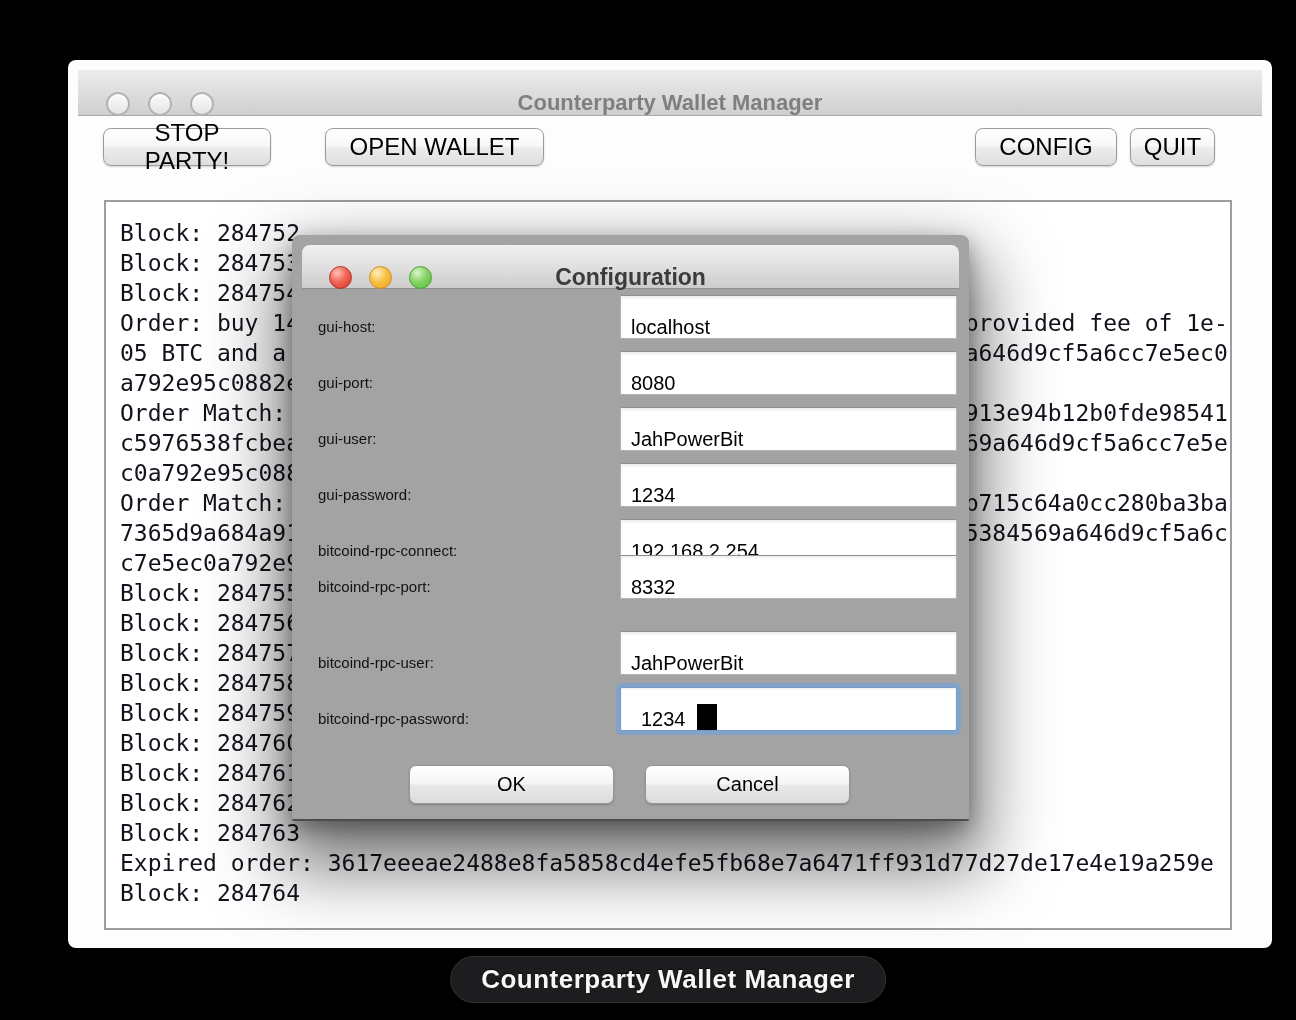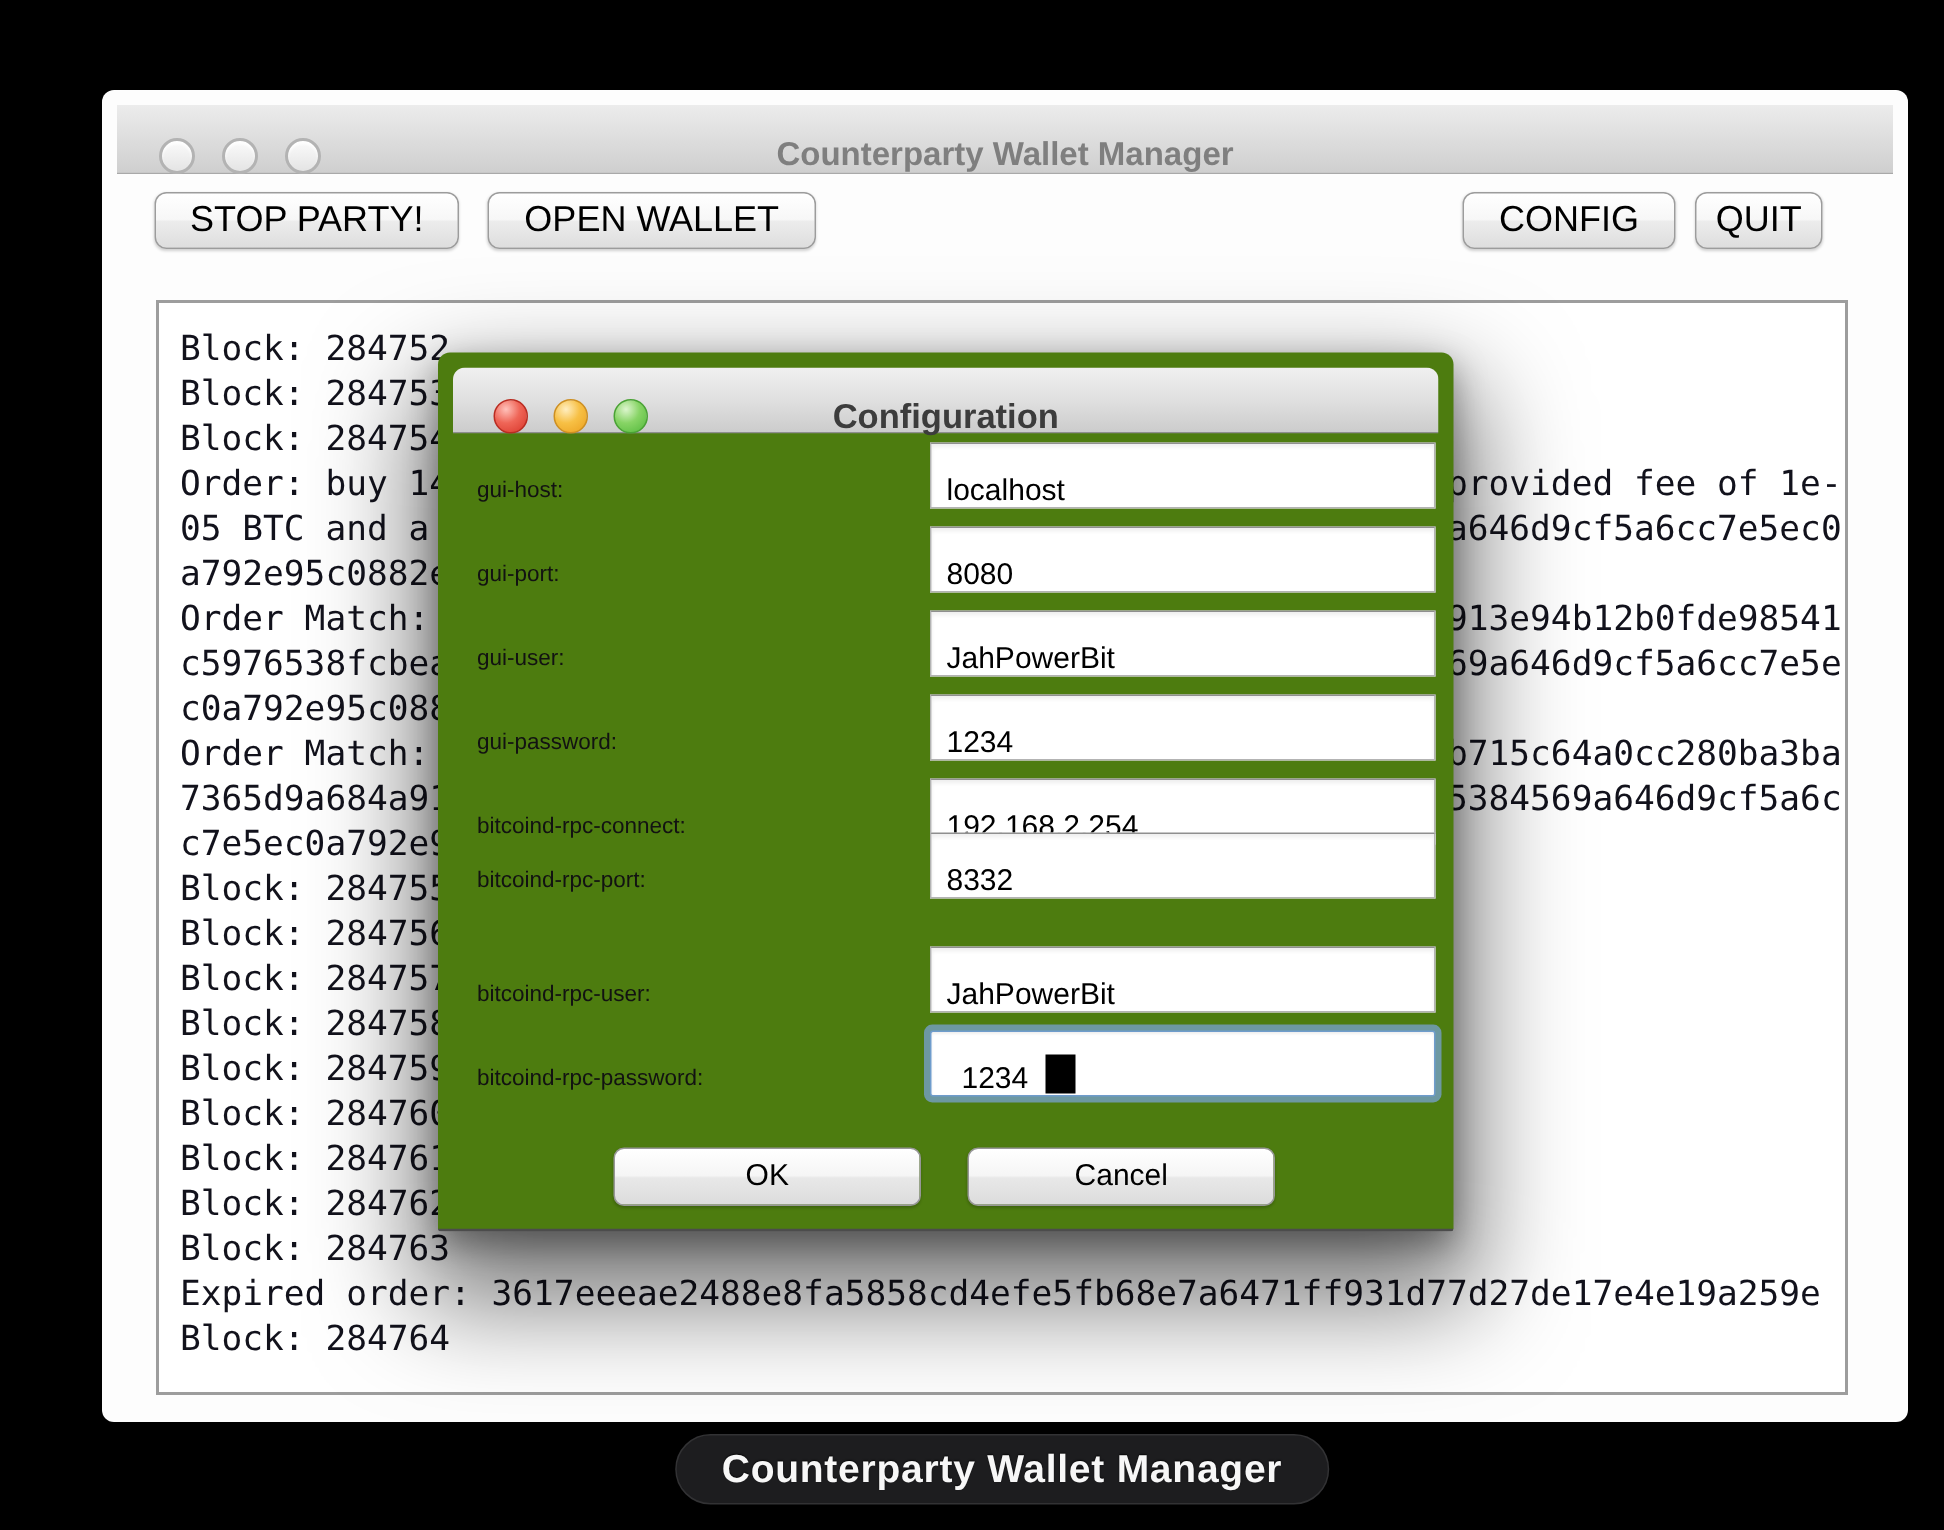--- a/index.html
+++ b/index.html
@@ -24,34 +24,34 @@
   .light.yellow{ background: radial-gradient(circle at 35% 28%, #ffeec0 0%, #f7c045 45%, #eba01f 100%); border: 1.5px solid #cd8f22; }
   .light.green { background: radial-gradient(circle at 35% 28%, #dcf5cd 0%, #87d465 45%, #53b93c 100%); border: 1.5px solid #4aa235; }
 
   
   .aqua-btn { position: absolute; height: 38px; border-radius: 8px;
     background: linear-gradient(180deg, #ffffff 0%, #f7f7f7 48%, #ececec 52%, #dedede 100%);
     border: 1px solid #9c9c9c; box-shadow: 0 1px 2px rgba(0,0,0,0.18);
     font-size: 24px; font-weight: 500; color: #000; text-align: center;
     display: flex; align-items: center; justify-content: center; cursor: default;
     font-family: "Liberation Sans", sans-serif; }
-  #btn-stop   { left: 35px;  top: 68px; width: 203px; }
+  #btn-stop   { left: 35px;  top: 68px; width: 168px; }
   #btn-open   { left: 257px; top: 68px; width: 219px; }
   #btn-config { left: 907px; top: 68px; width: 142px; }
   #btn-quit   { left: 1062px;top: 68px; width: 85px; }
 
   
   .log-area { position: absolute; left: 36px; top: 140px; width: 1128px; height: 730px;
     background: #ffffff; border: 2px solid #9d9d9d; overflow: hidden; }
   .log-area pre { font-family: "DejaVu Sans Mono", monospace; font-size: 23px;
     line-height: 30px; color: #12121c; padding: 6px 0 0 4px; white-space: pre; }
 
   
   .dialog { position: absolute; left: 272px; top: 215px; width: 677px; height: 586px;
-    background: #4d7c0f; border-radius: 8px 8px 2px 2px;
+    background: #a3a3a3; border-radius: 8px 8px 2px 2px;
     border-bottom: 2px solid #4c4c4c;
     box-shadow: 0 34px 70px 14px rgba(0,0,0,0.52), 0 8px 22px rgba(0,0,0,0.35); }
   .dialog .titlebar { height: 44px; border-radius: 8px 8px 0 0;
     background: linear-gradient(180deg, #f0f0f0 0%, #dedede 55%, #cccccc 100%);
     border-bottom: 1px solid #8e8e8e; }
   .dialog .titlebar .title { height: 44px; line-height: 44px; font-size: 23px;
     font-weight: 600; color: #3c3c3c; }
   .dialog .lights { left: 17px; top: 11px; gap: 17px; }
 
   .field-row { position: absolute; left: 0; width: 677px; height: 44px; }

